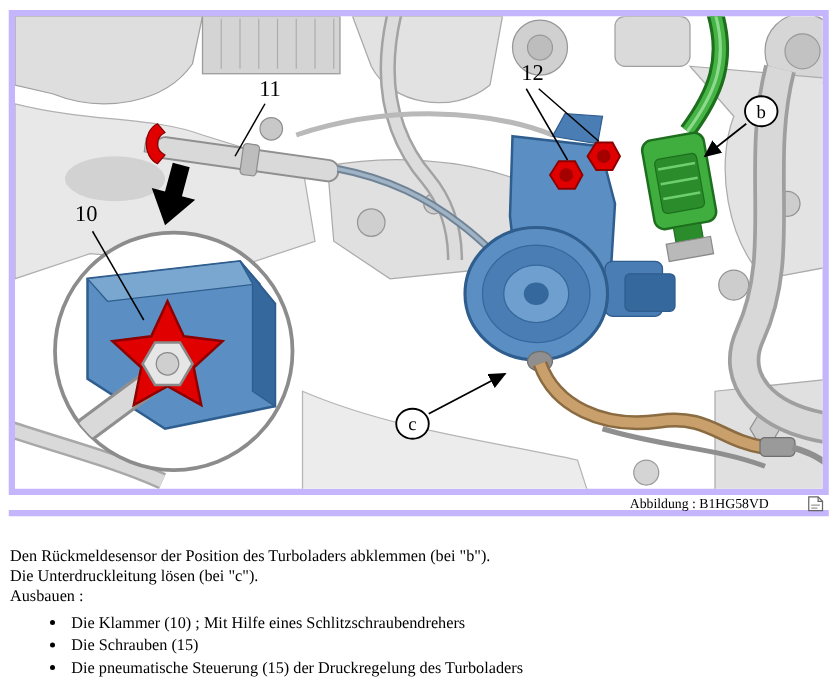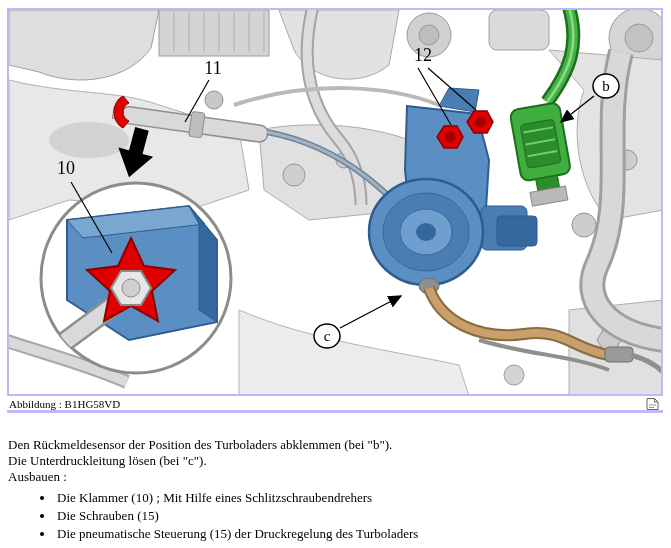--- a/index.html
+++ b/index.html
@@ -8,32 +8,33 @@
     width:671px; height:548px;
     font-family:"Liberation Serif", serif;
     color:#000;
     position:relative;
   }
   .page { position:relative; width:671px; height:548px; background:#fff; overflow:hidden; }
 
   .figure-frame {
     position:absolute; left:7px; top:8px;
     width:656px; height:388px;
-    border:2px solid #c4b5fd;
+    border:5px solid #c4b5fd;
     background:#fff;
     overflow:hidden;
   }
   .figure-frame svg { display:block; }
 
   .caption-row {
     position:absolute; left:7px; top:397px;
     width:656px; height:16px;
-    border-bottom:3px solid #c4b5fd;
-    display:flex; align-items:center; justify-content:space-between;
+    border-bottom:5px solid #c4b5fd;
+    display:flex; align-items:center; justify-content:flex-end;
     padding:0 2px;
+    gap:30px;
   }
   .caption { font-size:11px; line-height:14px; }
   .caption-icon { width:16px; height:14px; display:inline-block; cursor:pointer; }
 
   .content {
     position:absolute; left:8px; top:421px;
     width:656px;
     font-size:13px; line-height:16px;margin-top:16px;
   }
   .content p { margin:0; }

